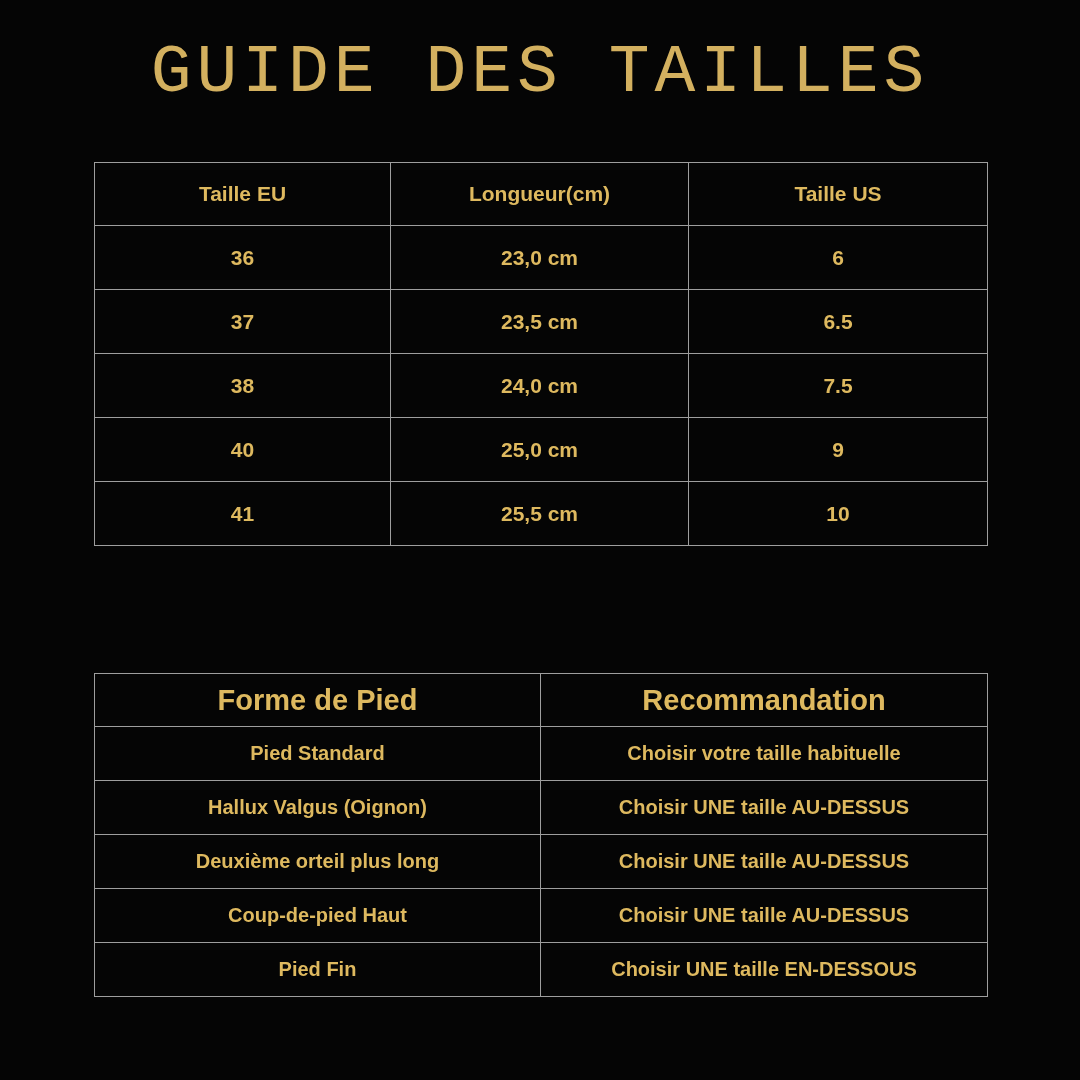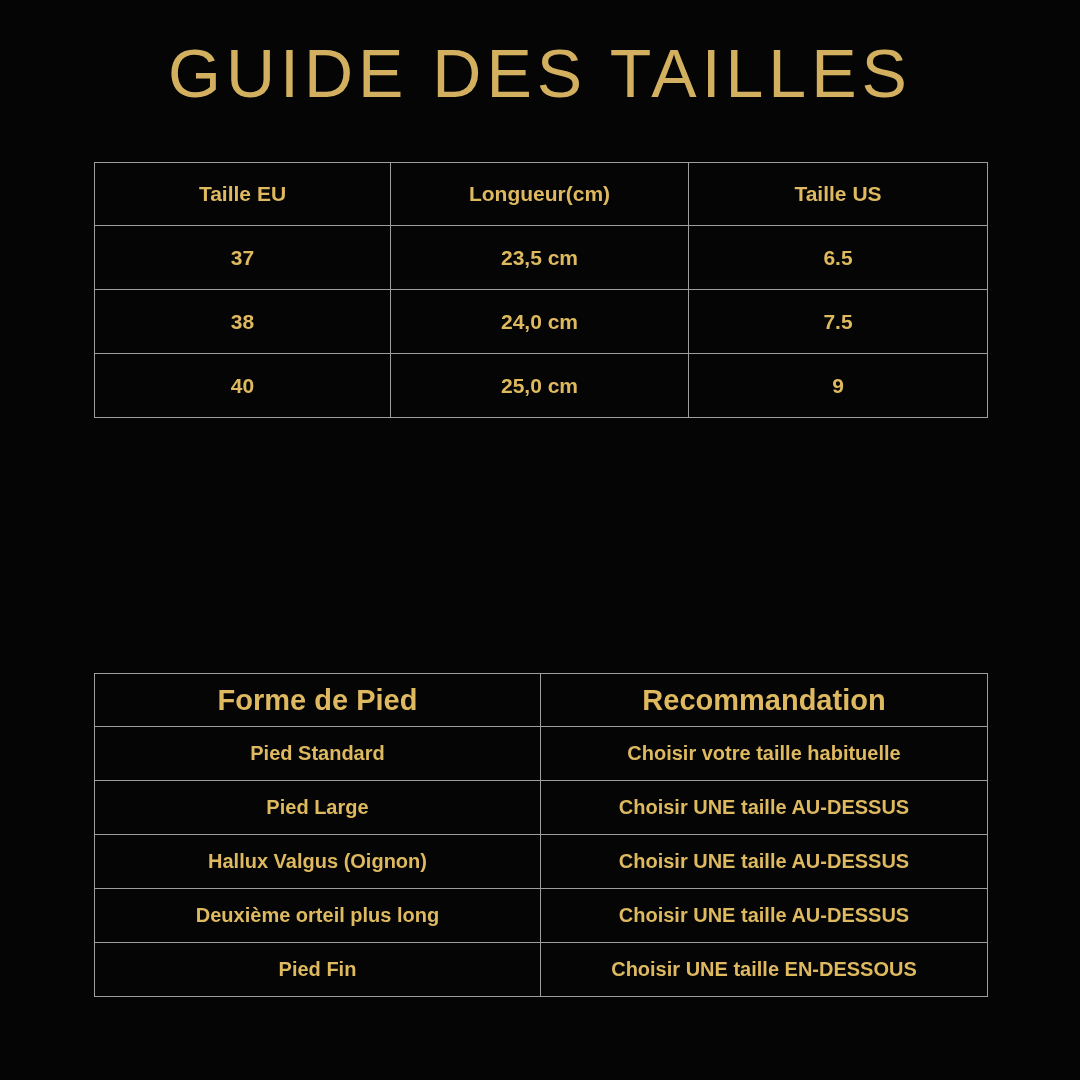--- a/index.html
+++ b/index.html
@@ -9,21 +9,21 @@
     position: relative;
     overflow: hidden;
     font-family: "Liberation Sans", sans-serif;
   }
   .page-title {
     position: absolute;
     top: 34px; left: 0;
     width: 1080px;
     margin: 0;
     text-align: center;
-    font-family: Liberation Sans, sans-serif;
+    font-family: Liberation Mono, monospace;
     font-weight: 400;
     font-size: 68px;
     letter-spacing: 5px;
     color: #d3b05f;
     white-space: nowrap;
   }
   table {
     position: absolute;
     border-collapse: collapse;
     table-layout: fixed;
@@ -68,33 +68,43 @@
     </colgroup>
   <thead>
     <tr>
       <th>Taille EU</th>
       <th>Longueur(cm)</th>
       <th>Taille US</th>
     </tr>
   </thead>
   <tbody>
     <tr>
+      <td>36</td>
+      <td>23,0 cm</td>
+      <td>6</td>
+    </tr>
+    <tr>
       <td>37</td>
       <td>23,5 cm</td>
       <td>6.5</td>
     </tr>
     <tr>
       <td>38</td>
       <td>24,0 cm</td>
       <td>7.5</td>
     </tr>
     <tr>
       <td>40</td>
       <td>25,0 cm</td>
       <td>9</td>
+    </tr>
+    <tr>
+      <td>41</td>
+      <td>25,5 cm</td>
+      <td>10</td>
     </tr>
   </tbody>
 </table>
 
 <table class="advice-table">
   <colgroup>
       <col style="width:446px">
       <col style="width:447px">
     </colgroup>
   <thead>
@@ -102,29 +112,29 @@
       <th>Forme de Pied</th>
       <th>Recommandation</th>
     </tr>
   </thead>
   <tbody>
     <tr>
       <td>Pied Standard</td>
       <td>Choisir votre taille habituelle</td>
     </tr>
     <tr>
-      <td>Pied Large</td>
-      <td>Choisir UNE taille AU-DESSUS</td>
-    </tr>
-    <tr>
       <td>Hallux Valgus (Oignon)</td>
       <td>Choisir UNE taille AU-DESSUS</td>
     </tr>
     <tr>
       <td>Deuxième orteil plus long</td>
+      <td>Choisir UNE taille AU-DESSUS</td>
+    </tr>
+    <tr>
+      <td>Coup-de-pied Haut</td>
       <td>Choisir UNE taille AU-DESSUS</td>
     </tr>
     <tr>
       <td>Pied Fin</td>
       <td>Choisir UNE taille EN-DESSOUS</td>
     </tr>
   </tbody>
 </table>
 
 </body></html>

